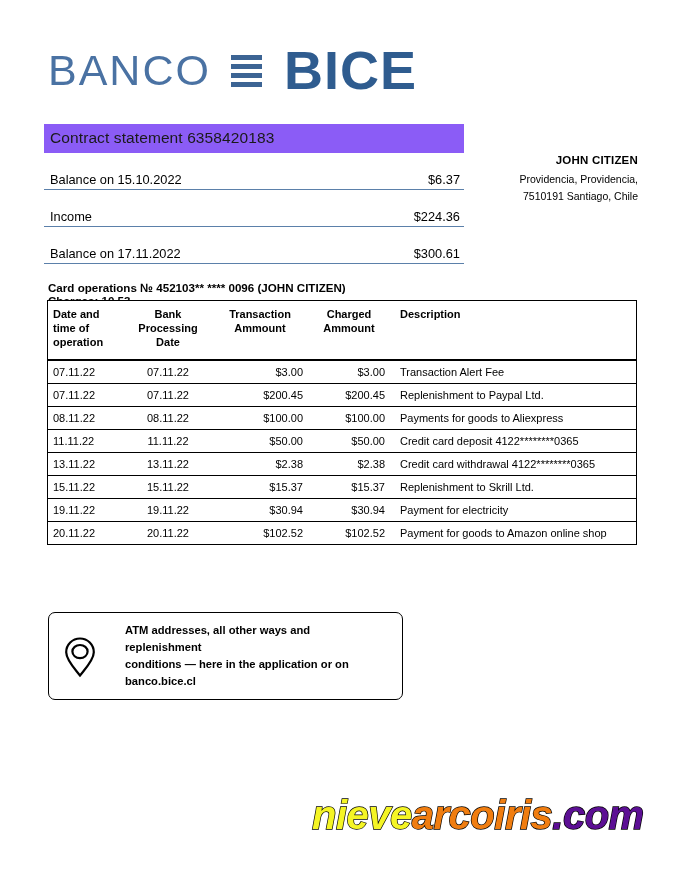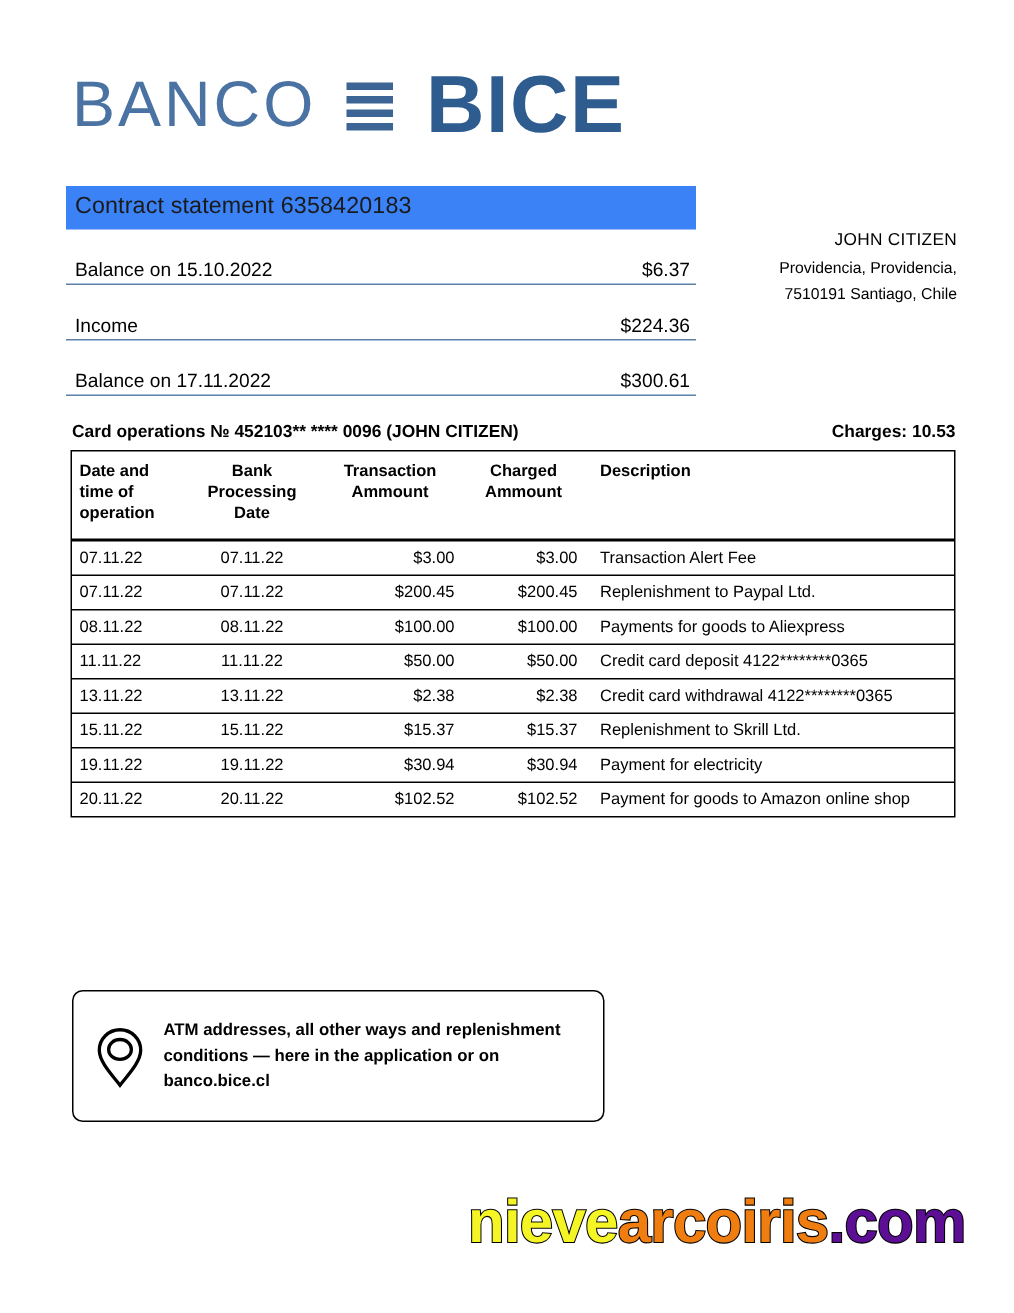--- a/index.html
+++ b/index.html
@@ -59,21 +59,21 @@
   }
 
   
   .summary {
     position: absolute;
     left: 44px;
     top: 124px;
     width: 420px;
   }
   .summary-title {
-    background: #3b82f6;
+    background: #8b5cf6;
     font-size: 15.5px;
     font-weight: 400;
     color: #1a1a1a;
     padding: 5px 6px 6px 6px;
     letter-spacing: 0.1px;
   }
   .summary-row {
     display: flex;
     justify-content: space-between;
     align-items: baseline;
@@ -90,37 +90,38 @@
     position: absolute;
     right: 38px;
     top: 152px;
     width: 230px;
     text-align: right;
     font-size: 10.5px;
     line-height: 17px;
     color: #000;
   }
   .address .name {
-    font-weight: normal;
+    font-weight: bold;
     font-size: 11.5px;
     letter-spacing: 0.2px;
     margin-bottom: 2px;
   }
 
   
   .ops-head {
     position: absolute;
     left: 48px;
     top: 281px;
     width: 589px;
     display: flex;
     justify-content: space-between;
     align-items: baseline;
     font-size: 11.6px;
     font-weight: bold;
+    flex-direction: column;
   }
 
   .ops-table {
     position: absolute;
     left: 47px;
     top: 300px;
     width: 590px;
     border: 1.8px solid #000;
     border-collapse: collapse;
     box-sizing: border-box;
@@ -164,29 +165,30 @@
   }
   .td-date    { text-align: left; }
   .td-bank    { text-align: center; }
   .td-amount  { text-align: right; }
   .td-desc    { text-align: left; padding-left: 10px !important; }
 
   
   .notice {
     position: absolute;
     left: 48px;
-    top: 660px;
+    top: 612px;
     width: 355px;
     height: 88px;
     border: 1.8px solid #000;
     border-radius: 7px;
     box-sizing: border-box;
     display: flex;
     align-items: center;
     padding: 0 14px;
+    gap: 16px;
   }
   .notice-icon {
     flex: 0 0 auto;
     width: 34px;
     height: 40px;
     margin-right: 12px;
   }
   .notice-text {
     font-size: 11.2px;
     font-weight: bold;
@@ -194,20 +196,21 @@
     color: #000;
   }
 
   
   .watermark {
     position: absolute;
     left: 312px;
     top: 795px;
     font-size: 40px;
     font-weight: bold;
+    font-style: italic;
     letter-spacing: -0.5px;
     line-height: 1;
     white-space: nowrap;
     -webkit-text-stroke: 1.4px #000000;
     paint-order: stroke fill;
   }
   .wm-a { color: #f5f525; }
   .wm-b { color: #f07d10; }
   .wm-c { color: #5c0f94; }
 </style>

